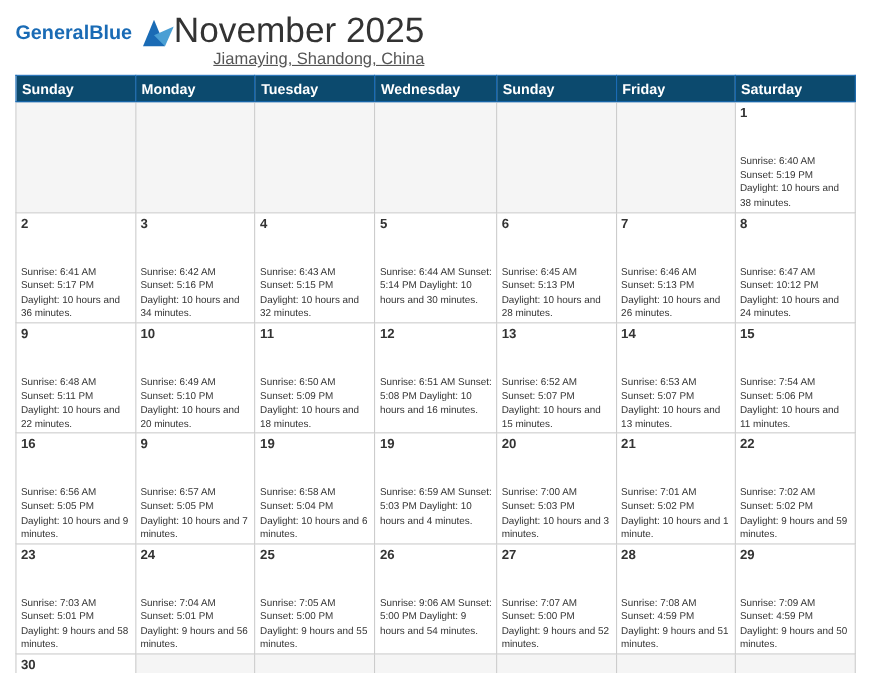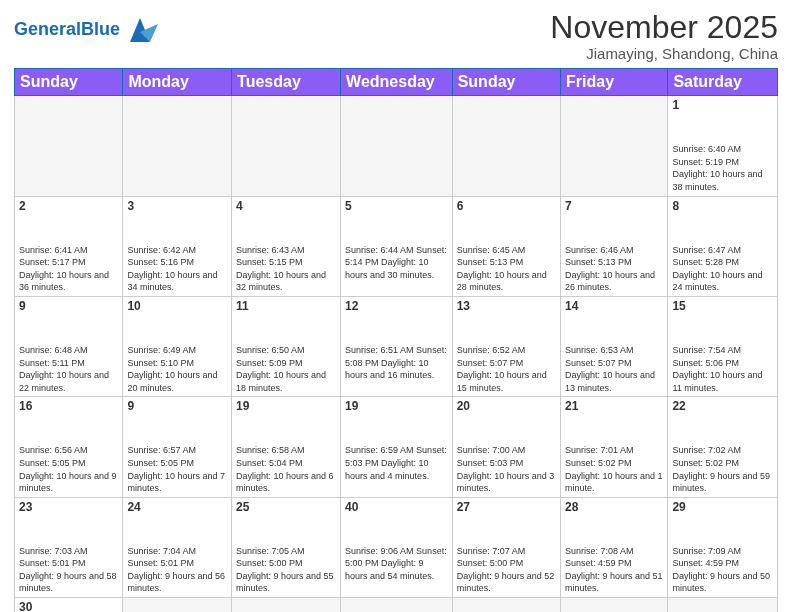--- a/index.html
+++ b/index.html
@@ -12,21 +12,20 @@
     }
     .page {
       width: 792px;
       height: 612px;
       background: #fff;
       padding: 10px 14px 10px 14px;
     }
     .header {
       display: flex;
       align-items: flex-start;
-      justify-content: space-between;
       margin-bottom: 6px;
     }
     .logo {
       display: flex;
       align-items: center;
       margin-top: 4px;
     }
     .logo-text {
       font-size: 18px;
       font-weight: normal;
@@ -37,41 +36,41 @@
       color: #1a6bb5;
       font-weight: bold;
     }
     .logo-icon {
       width: 36px;
       height: 32px;
       margin-left: 2px;
     }
     .title-block {
       text-align: right;
-      margin-left: 24px;
     }
     .month-title {
       font-size: 32px;
       font-weight: normal;
       color: #333;
       line-height: 1.1;
     }
     .location {
       font-size: 15px;
       color: #555;
+      text-decoration: underline;
     }
     .calendar {
       width: 100%;
       border-collapse: collapse;
       border: 1px solid #ccc;
     }
     .calendar th {
-      background: #8b5cf6;
+      background: #0c4a6e;
       color: #fff;
-      font-size: 16px;
+      font-size: 13px;
       font-weight: bold;
       text-align: left;
       padding: 4px 5px;
       border: 1px solid #1a6bb5;
     }
     .calendar td {
       vertical-align: top;
       border: 1px solid #ccc;
       padding: 2px 4px;
       font-size: 9.5px;
@@ -188,21 +187,21 @@
           <td>
             <span class="day-num">7</span>
             <div class="day-info">Sunrise: 6:46 AM
 Sunset: 5:13 PM
 Daylight: 10 hours
 and 26 minutes.</div>
           </td>
           <td>
             <span class="day-num">8</span>
             <div class="day-info">Sunrise: 6:47 AM
-Sunset: 5:28 PM
+Sunset: 10:12 PM
 Daylight: 10 hours
 and 24 minutes.</div>
           </td>
         </tr>
         <tr>
           <td>
             <span class="day-num">9</span>
             <div class="day-info">Sunrise: 6:48 AM
 Sunset: 5:11 PM
 Daylight: 10 hours
@@ -318,21 +317,21 @@
 and 56 minutes.</div>
           </td>
           <td>
             <span class="day-num">25</span>
             <div class="day-info">Sunrise: 7:05 AM
 Sunset: 5:00 PM
 Daylight: 9 hours
 and 55 minutes.</div>
           </td>
           <td>
-            <span class="day-num">40</span>
+            <span class="day-num">26</span>
             <div class="day-info">Sunrise: 9:06 AM
 Sunset: 5:00 PM
 Daylight: 9 hours
 and 54 minutes.</div>
           </td>
           <td>
             <span class="day-num">27</span>
             <div class="day-info">Sunrise: 7:07 AM
 Sunset: 5:00 PM
 Daylight: 9 hours

